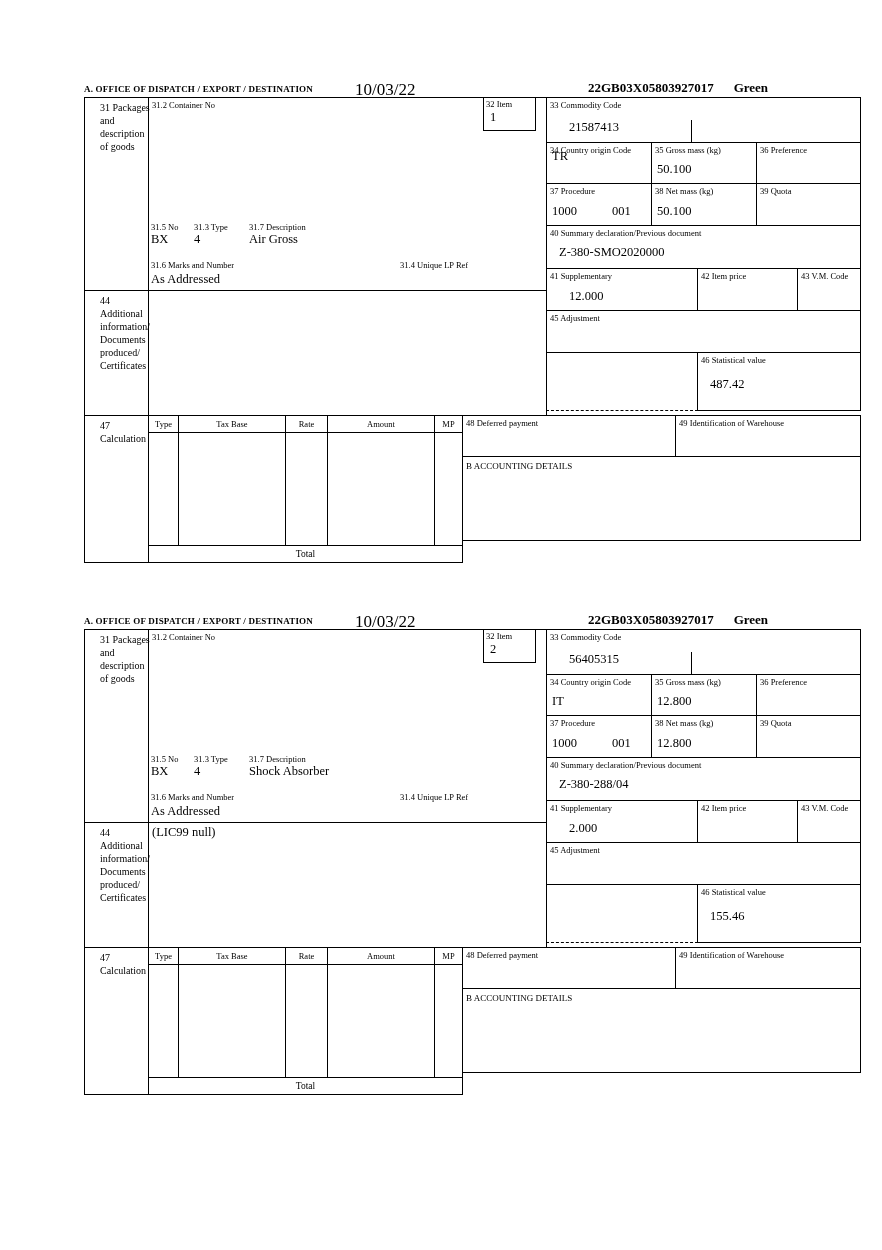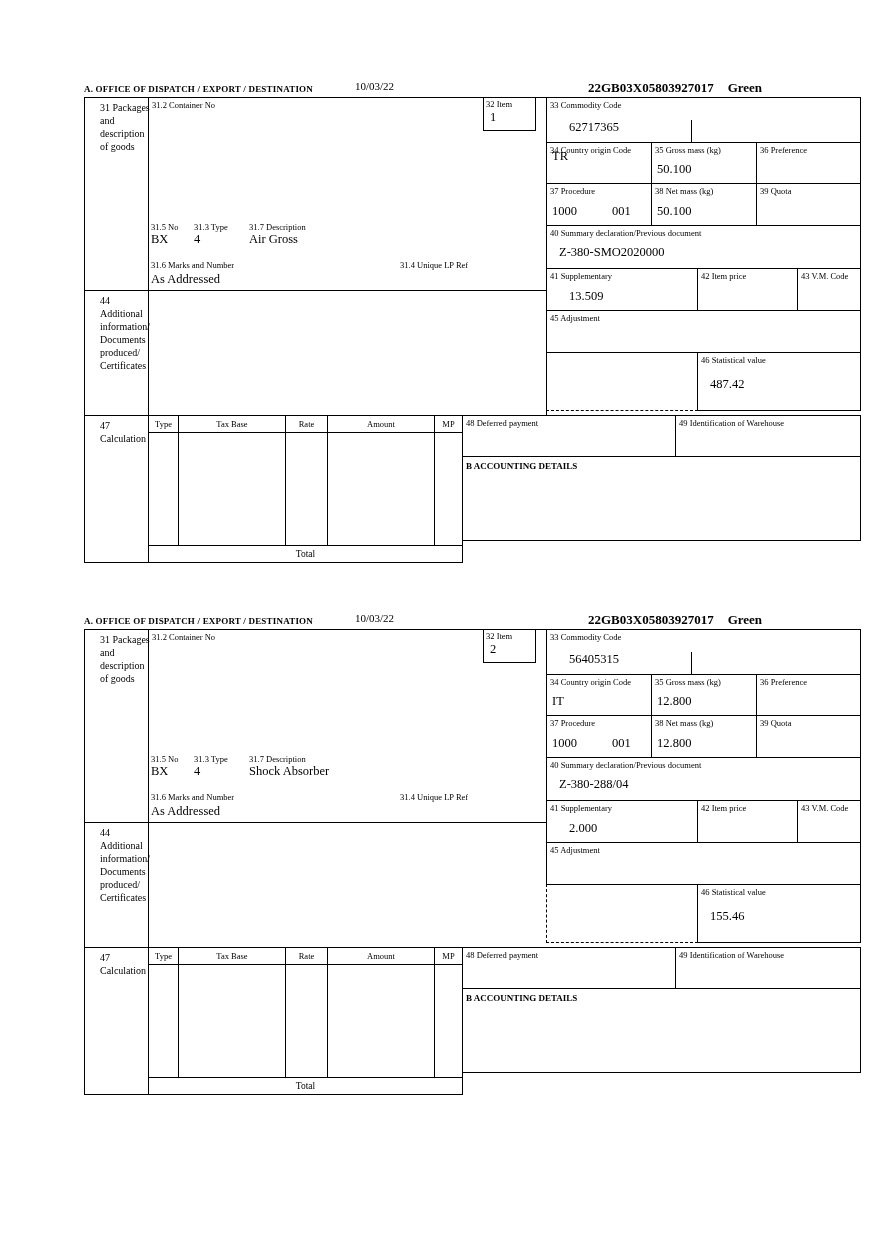--- a/index.html
+++ b/index.html
@@ -2,30 +2,30 @@
 <html><head>
 <meta charset="utf-8">
 <style>
   *{margin:0;padding:0;box-sizing:border-box}
   html,body{background:#fff}
   body{width:882px;height:1250px;position:relative;font-family:"Liberation Serif",serif;color:#000;overflow:hidden}
   .form-section{position:absolute;left:84px;width:778px;height:500px}
   .box{position:absolute;border:1px solid #000}
   .box-dash{position:absolute;border-left:1px dashed #000;border-bottom:1px dashed #000}
   .lbl{position:absolute;left:3px;top:2px;font-size:8.5px;line-height:10px;white-space:nowrap}
-  .bold{font-weight:bold}
+  .bold{font-weight:normal}
   .val{position:absolute;font-size:12.5px;line-height:14px;white-space:nowrap}
   .lines{position:absolute;left:15px;top:3px;font-size:10px;line-height:13px;white-space:nowrap}
   .lines span{display:block}
   .cell-h{position:absolute;border:1px solid #000;font-size:8.5px;text-align:center;padding-top:3px}
   .total-row{text-align:center;font-size:9.5px;padding-top:3px}
   .hdr-office{position:absolute;left:0;top:4px;font-weight:bold;font-size:9px;letter-spacing:.2px;white-space:nowrap}
-  .hdr-date{position:absolute;left:271px;top:0;font-size:11px}
+  .hdr-date{position:absolute;left:271px;top:0;font-size:17px}
   .hdr-ref{position:absolute;left:504px;top:0;font-size:13px;font-weight:bold;white-space:nowrap}
-  .hdr-ref .status{margin-left:14px}
+  .hdr-ref .status{margin-left:20px}
   .vline{position:absolute;width:0;border-left:1px solid #000}
 </style>
 </head>
 <body>
 
 <div id="sections">
 <section class="form-section" style="top: 80px;">
 
   <div class="hdr-office">A.  OFFICE OF DISPATCH / EXPORT / DESTINATION</div>
   <div class="hdr-date">10/03/22</div>
@@ -75,21 +75,21 @@
     <div class="lbl" style="left:2px;top:1px">32 Item</div>
     <div class="val" style="left:6px;top:12px">1</div>
   </div>
 
   <div class="box" style="left:64px;top:210px;width:399px;height:126px">
     <div class="val" style="left:3px;top:2px"></div>
   </div>
 
   <div class="box" style="left:462px;top:17px;width:315px;height:46px">
     <div class="lbl">33 Commodity Code</div>
-    <div class="val" style="left:22px;top:22px">62717365</div>
+    <div class="val" style="left:22px;top:22px">21587413</div>
     <div class="vline" style="left:144px;top:22px;height:22px"></div>
   </div>
   <div class="box" style="left:462px;top:62px;width:106px;height:42px">
     <div class="lbl">34 Country origin Code</div>
     <div class="val" style="left:5px;top:6px">TR</div>
   </div>
   <div class="box" style="left:567px;top:62px;width:106px;height:42px">
     <div class="lbl">35 Gross mass (kg)</div>
     <div class="val" style="left:5px;top:19px">50.100</div>
   </div>
@@ -107,21 +107,21 @@
   </div>
   <div class="box" style="left:672px;top:103px;width:105px;height:43px">
     <div class="lbl">39 Quota</div>
   </div>
   <div class="box" style="left:462px;top:145px;width:315px;height:44px">
     <div class="lbl">40 Summary declaration/Previous document</div>
     <div class="val" style="left:12px;top:19px">Z-380-SMO2020000</div>
   </div>
   <div class="box" style="left:462px;top:188px;width:152px;height:43px">
     <div class="lbl">41 Supplementary</div>
-    <div class="val" style="left:22px;top:20px">13.509</div>
+    <div class="val" style="left:22px;top:20px">12.000</div>
   </div>
   <div class="box" style="left:613px;top:188px;width:101px;height:43px">
     <div class="lbl">42 Item price</div>
   </div>
   <div class="box" style="left:713px;top:188px;width:64px;height:43px">
     <div class="lbl">43 V.M. Code</div>
   </div>
   <div class="box" style="left:462px;top:230px;width:315px;height:43px">
     <div class="lbl">45 Adjustment</div>
   </div>
@@ -201,20 +201,23 @@
     <div class="lbl" style="left:2px;top:162px">31.6 Marks and Number</div>
     <div class="lbl" style="left:251px;top:162px">31.4 Unique LP Ref</div>
     <div class="val" style="left:2px;top:174px">As Addressed</div>
   </div>
 
   <div class="box" style="left:399px;top:17px;width:53px;height:34px">
     <div class="lbl" style="left:2px;top:1px">32 Item</div>
     <div class="val" style="left:6px;top:12px">2</div>
   </div>
 
+  <div class="box" style="left:64px;top:210px;width:399px;height:126px">
+    <div class="val" style="left:3px;top:2px">(LIC99 null)</div>
+  </div>
 
   <div class="box" style="left:462px;top:17px;width:315px;height:46px">
     <div class="lbl">33 Commodity Code</div>
     <div class="val" style="left:22px;top:22px">56405315</div>
     <div class="vline" style="left:144px;top:22px;height:22px"></div>
   </div>
   <div class="box" style="left:462px;top:62px;width:106px;height:42px">
     <div class="lbl">34 Country origin Code</div>
     <div class="val" style="left:5px;top:19px">IT</div>
   </div>

